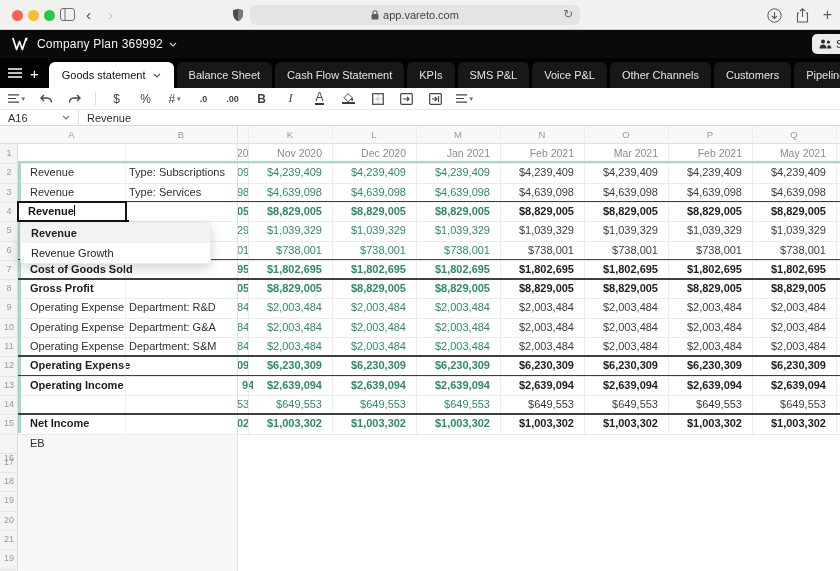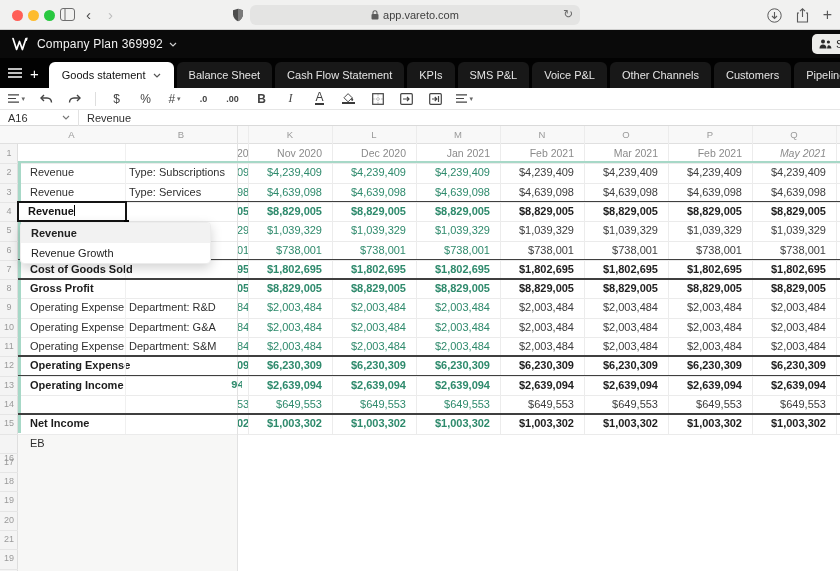--- a/index.html
+++ b/index.html
@@ -325,21 +325,21 @@
     <div style="position: absolute; left: 0px; top: 423.3px; width: 18px; height: 1px; background: rgb(229, 229, 229);"></div>
     <div class="rownum" style="position: absolute; left: 0px; top: 423.3px; width: 18px; height: 19.3px; line-height: 19.3px;">19</div>
     <div style="position: absolute; left: 0px; top: 442.6px; width: 18px; height: 1px; background: rgb(229, 229, 229);"></div>
     <div class="cell" style="position: absolute; left: 237px; top: 18px; width: 11px; text-align: right; padding-right: 2px; color: rgb(139, 139, 139); font-size: 10.5px;">20</div>
     <div class="cell" style="position: absolute; left: 248px; top: 18px; width: 84px; text-align: right; padding-right: 10px; color: rgb(139, 139, 139); font-size: 10.5px;">Nov 2020</div>
     <div class="cell" style="position: absolute; left: 332px; top: 18px; width: 84px; text-align: right; padding-right: 10px; color: rgb(139, 139, 139); font-size: 10.5px;">Dec 2020</div>
     <div class="cell" style="position: absolute; left: 416px; top: 18px; width: 84px; text-align: right; padding-right: 10px; color: rgb(139, 139, 139); font-size: 10.5px;">Jan 2021</div>
     <div class="cell" style="position: absolute; left: 500px; top: 18px; width: 84px; text-align: right; padding-right: 10px; color: rgb(139, 139, 139); font-size: 10.5px;">Feb 2021</div>
     <div class="cell" style="position: absolute; left: 584px; top: 18px; width: 84px; text-align: right; padding-right: 10px; color: rgb(139, 139, 139); font-size: 10.5px;">Mar 2021</div>
     <div class="cell" style="position: absolute; left: 668px; top: 18px; width: 84px; text-align: right; padding-right: 10px; color: rgb(139, 139, 139); font-size: 10.5px;">Feb 2021</div>
-    <div class="cell" style="position: absolute; left: 752px; top: 18px; width: 84px; text-align: right; padding-right: 10px; color: rgb(139, 139, 139); font-size: 10.5px; font-style: italic;">May 2021</div>
+    <div class="cell" style="position: absolute; left: 752px; top: 18px; width: 84px; text-align: right; padding-right: 10px; color: rgb(139, 139, 139); font-size: 10.5px;">May 2021</div>
     <div class="cell" style="position: absolute; left: 18px; top: 37.3px; width: 219px; padding-left: 12px; color: rgb(47, 47, 47); font-weight: 400;">Revenue</div>
     <div class="cell" style="position: absolute; left: 125px; top: 37.3px; width: 112px; padding-left: 4px; color: rgb(47, 47, 47);">Type: Subscriptions</div>
     <div class="cell" style="position: absolute; left: 237px; top: 37.3px; width: 11px; text-align: right; padding-right: 2px; color: rgb(46, 138, 108); font-weight: 400;">09</div>
     <div class="cell" style="position: absolute; left: 248px; top: 37.3px; width: 84px; text-align: right; padding-right: 10px; color: rgb(46, 138, 108); font-weight: 400;">$4,239,409</div>
     <div class="cell" style="position: absolute; left: 332px; top: 37.3px; width: 84px; text-align: right; padding-right: 10px; color: rgb(46, 138, 108); font-weight: 400;">$4,239,409</div>
     <div class="cell" style="position: absolute; left: 416px; top: 37.3px; width: 84px; text-align: right; padding-right: 10px; color: rgb(46, 138, 108); font-weight: 400;">$4,239,409</div>
     <div class="cell" style="position: absolute; left: 500px; top: 37.3px; width: 84px; text-align: right; padding-right: 10px; color: rgb(60, 60, 60); font-weight: 400;">$4,239,409</div>
     <div class="cell" style="position: absolute; left: 584px; top: 37.3px; width: 84px; text-align: right; padding-right: 10px; color: rgb(60, 60, 60); font-weight: 400;">$4,239,409</div>
     <div class="cell" style="position: absolute; left: 668px; top: 37.3px; width: 84px; text-align: right; padding-right: 10px; color: rgb(60, 60, 60); font-weight: 400;">$4,239,409</div>
     <div class="cell" style="position: absolute; left: 752px; top: 37.3px; width: 84px; text-align: right; padding-right: 10px; color: rgb(60, 60, 60); font-weight: 400;">$4,239,409</div>
@@ -428,21 +428,21 @@
     <div class="cell" style="position: absolute; left: 18px; top: 230.3px; width: 219px; padding-left: 12px; color: rgb(28, 28, 28); font-weight: 700;">Operating Expense</div>
     <div class="cell" style="position: absolute; left: 237px; top: 230.3px; width: 11px; text-align: right; padding-right: 2px; color: rgb(46, 138, 108); font-weight: 700;">09</div>
     <div class="cell" style="position: absolute; left: 248px; top: 230.3px; width: 84px; text-align: right; padding-right: 10px; color: rgb(46, 138, 108); font-weight: 700;">$6,230,309</div>
     <div class="cell" style="position: absolute; left: 332px; top: 230.3px; width: 84px; text-align: right; padding-right: 10px; color: rgb(46, 138, 108); font-weight: 700;">$6,230,309</div>
     <div class="cell" style="position: absolute; left: 416px; top: 230.3px; width: 84px; text-align: right; padding-right: 10px; color: rgb(46, 138, 108); font-weight: 700;">$6,230,309</div>
     <div class="cell" style="position: absolute; left: 500px; top: 230.3px; width: 84px; text-align: right; padding-right: 10px; color: rgb(31, 31, 31); font-weight: 700;">$6,230,309</div>
     <div class="cell" style="position: absolute; left: 584px; top: 230.3px; width: 84px; text-align: right; padding-right: 10px; color: rgb(31, 31, 31); font-weight: 700;">$6,230,309</div>
     <div class="cell" style="position: absolute; left: 668px; top: 230.3px; width: 84px; text-align: right; padding-right: 10px; color: rgb(31, 31, 31); font-weight: 700;">$6,230,309</div>
     <div class="cell" style="position: absolute; left: 752px; top: 230.3px; width: 84px; text-align: right; padding-right: 10px; color: rgb(31, 31, 31); font-weight: 700;">$6,230,309</div>
     <div class="cell" style="position: absolute; left: 18px; top: 249.6px; width: 219px; padding-left: 12px; color: rgb(28, 28, 28); font-weight: 700;">Operating Income</div>
-    <div class="cell" style="position: absolute; left: 231px; top: 249.6px; width: 11px; text-align: center; padding-right: 2px; color: rgb(46, 138, 108); font-weight: 700; font-family: Liberation Mono, monospace;">94</div>
+    <div class="cell" style="position: absolute; left: 242px; top: 249.6px; width: 11px; text-align: center; padding-right: 2px; color: rgb(46, 138, 108); font-weight: 700;">94</div>
     <div class="cell" style="position: absolute; left: 248px; top: 249.6px; width: 84px; text-align: right; padding-right: 10px; color: rgb(46, 138, 108); font-weight: 700;">$2,639,094</div>
     <div class="cell" style="position: absolute; left: 332px; top: 249.6px; width: 84px; text-align: right; padding-right: 10px; color: rgb(46, 138, 108); font-weight: 700;">$2,639,094</div>
     <div class="cell" style="position: absolute; left: 416px; top: 249.6px; width: 84px; text-align: right; padding-right: 10px; color: rgb(46, 138, 108); font-weight: 700;">$2,639,094</div>
     <div class="cell" style="position: absolute; left: 500px; top: 249.6px; width: 84px; text-align: right; padding-right: 10px; color: rgb(31, 31, 31); font-weight: 700;">$2,639,094</div>
     <div class="cell" style="position: absolute; left: 584px; top: 249.6px; width: 84px; text-align: right; padding-right: 10px; color: rgb(31, 31, 31); font-weight: 700;">$2,639,094</div>
     <div class="cell" style="position: absolute; left: 668px; top: 249.6px; width: 84px; text-align: right; padding-right: 10px; color: rgb(31, 31, 31); font-weight: 700;">$2,639,094</div>
     <div class="cell" style="position: absolute; left: 752px; top: 249.6px; width: 84px; text-align: right; padding-right: 10px; color: rgb(31, 31, 31); font-weight: 700;">$2,639,094</div>
     <div class="cell" style="position: absolute; left: 237px; top: 268.9px; width: 11px; text-align: right; padding-right: 2px; color: rgb(46, 138, 108); font-weight: 400;">53</div>
     <div class="cell" style="position: absolute; left: 248px; top: 268.9px; width: 84px; text-align: right; padding-right: 10px; color: rgb(46, 138, 108); font-weight: 400;">$649,553</div>
     <div class="cell" style="position: absolute; left: 332px; top: 268.9px; width: 84px; text-align: right; padding-right: 10px; color: rgb(46, 138, 108); font-weight: 400;">$649,553</div>

